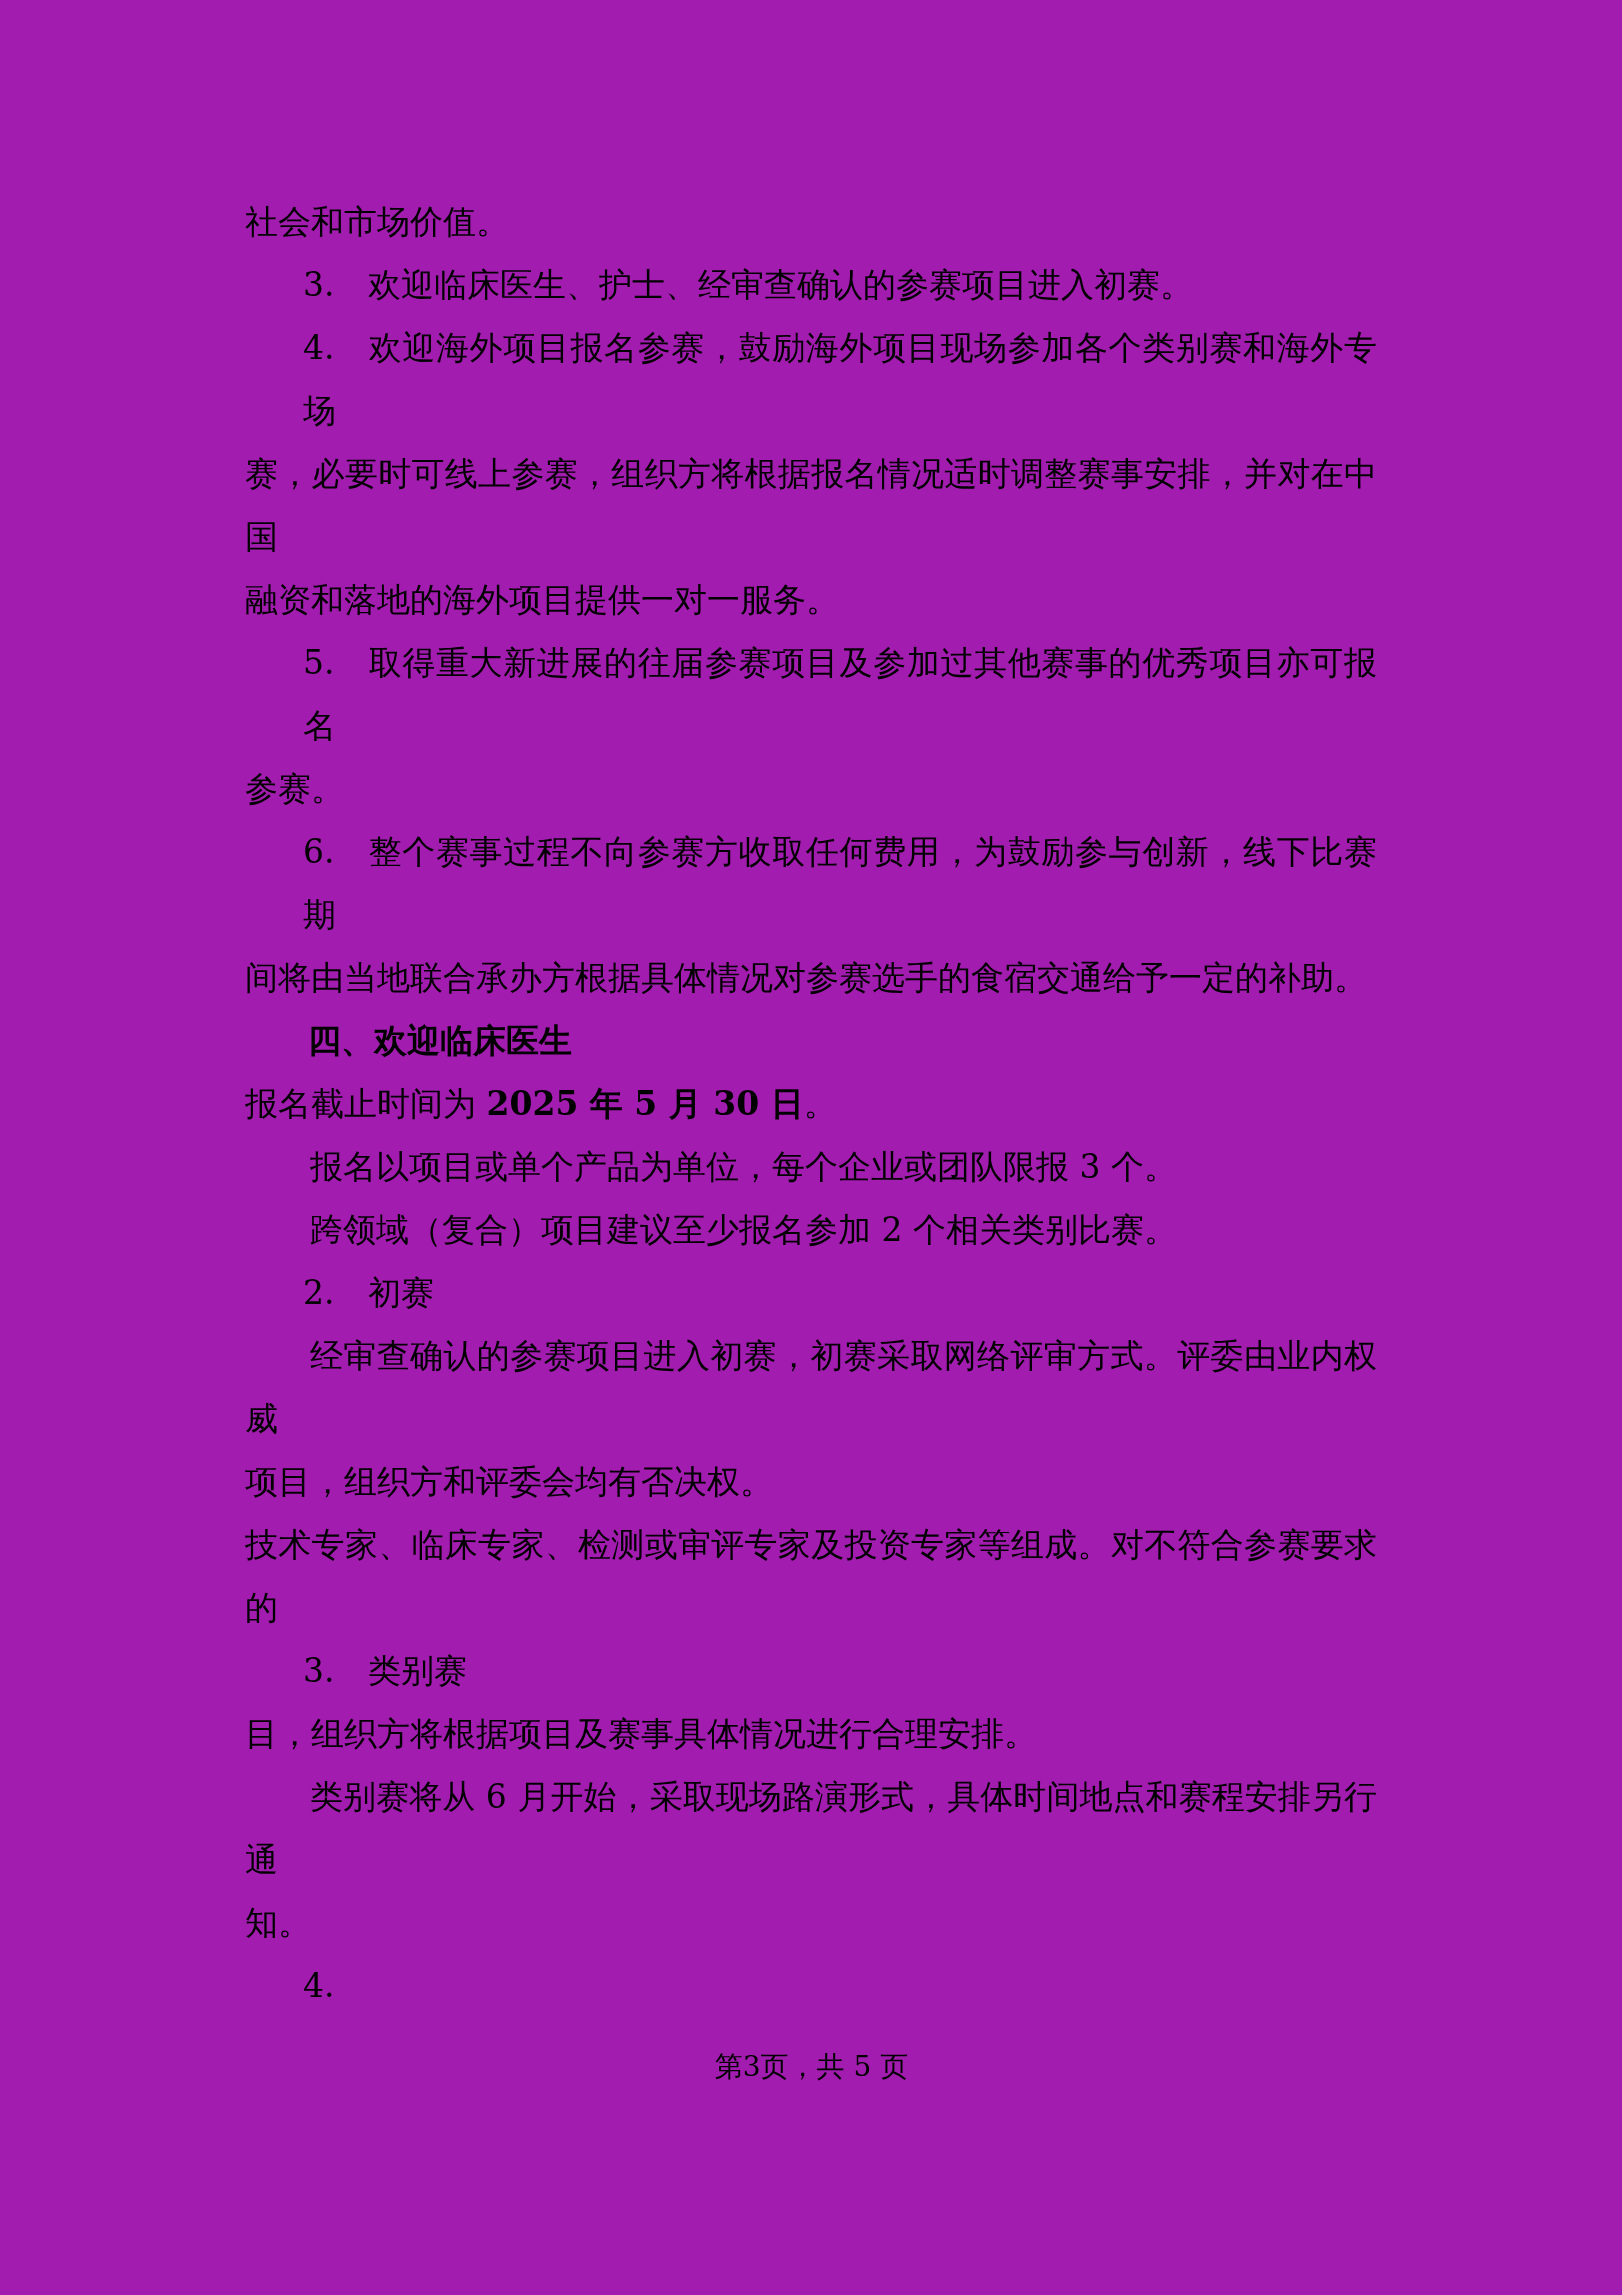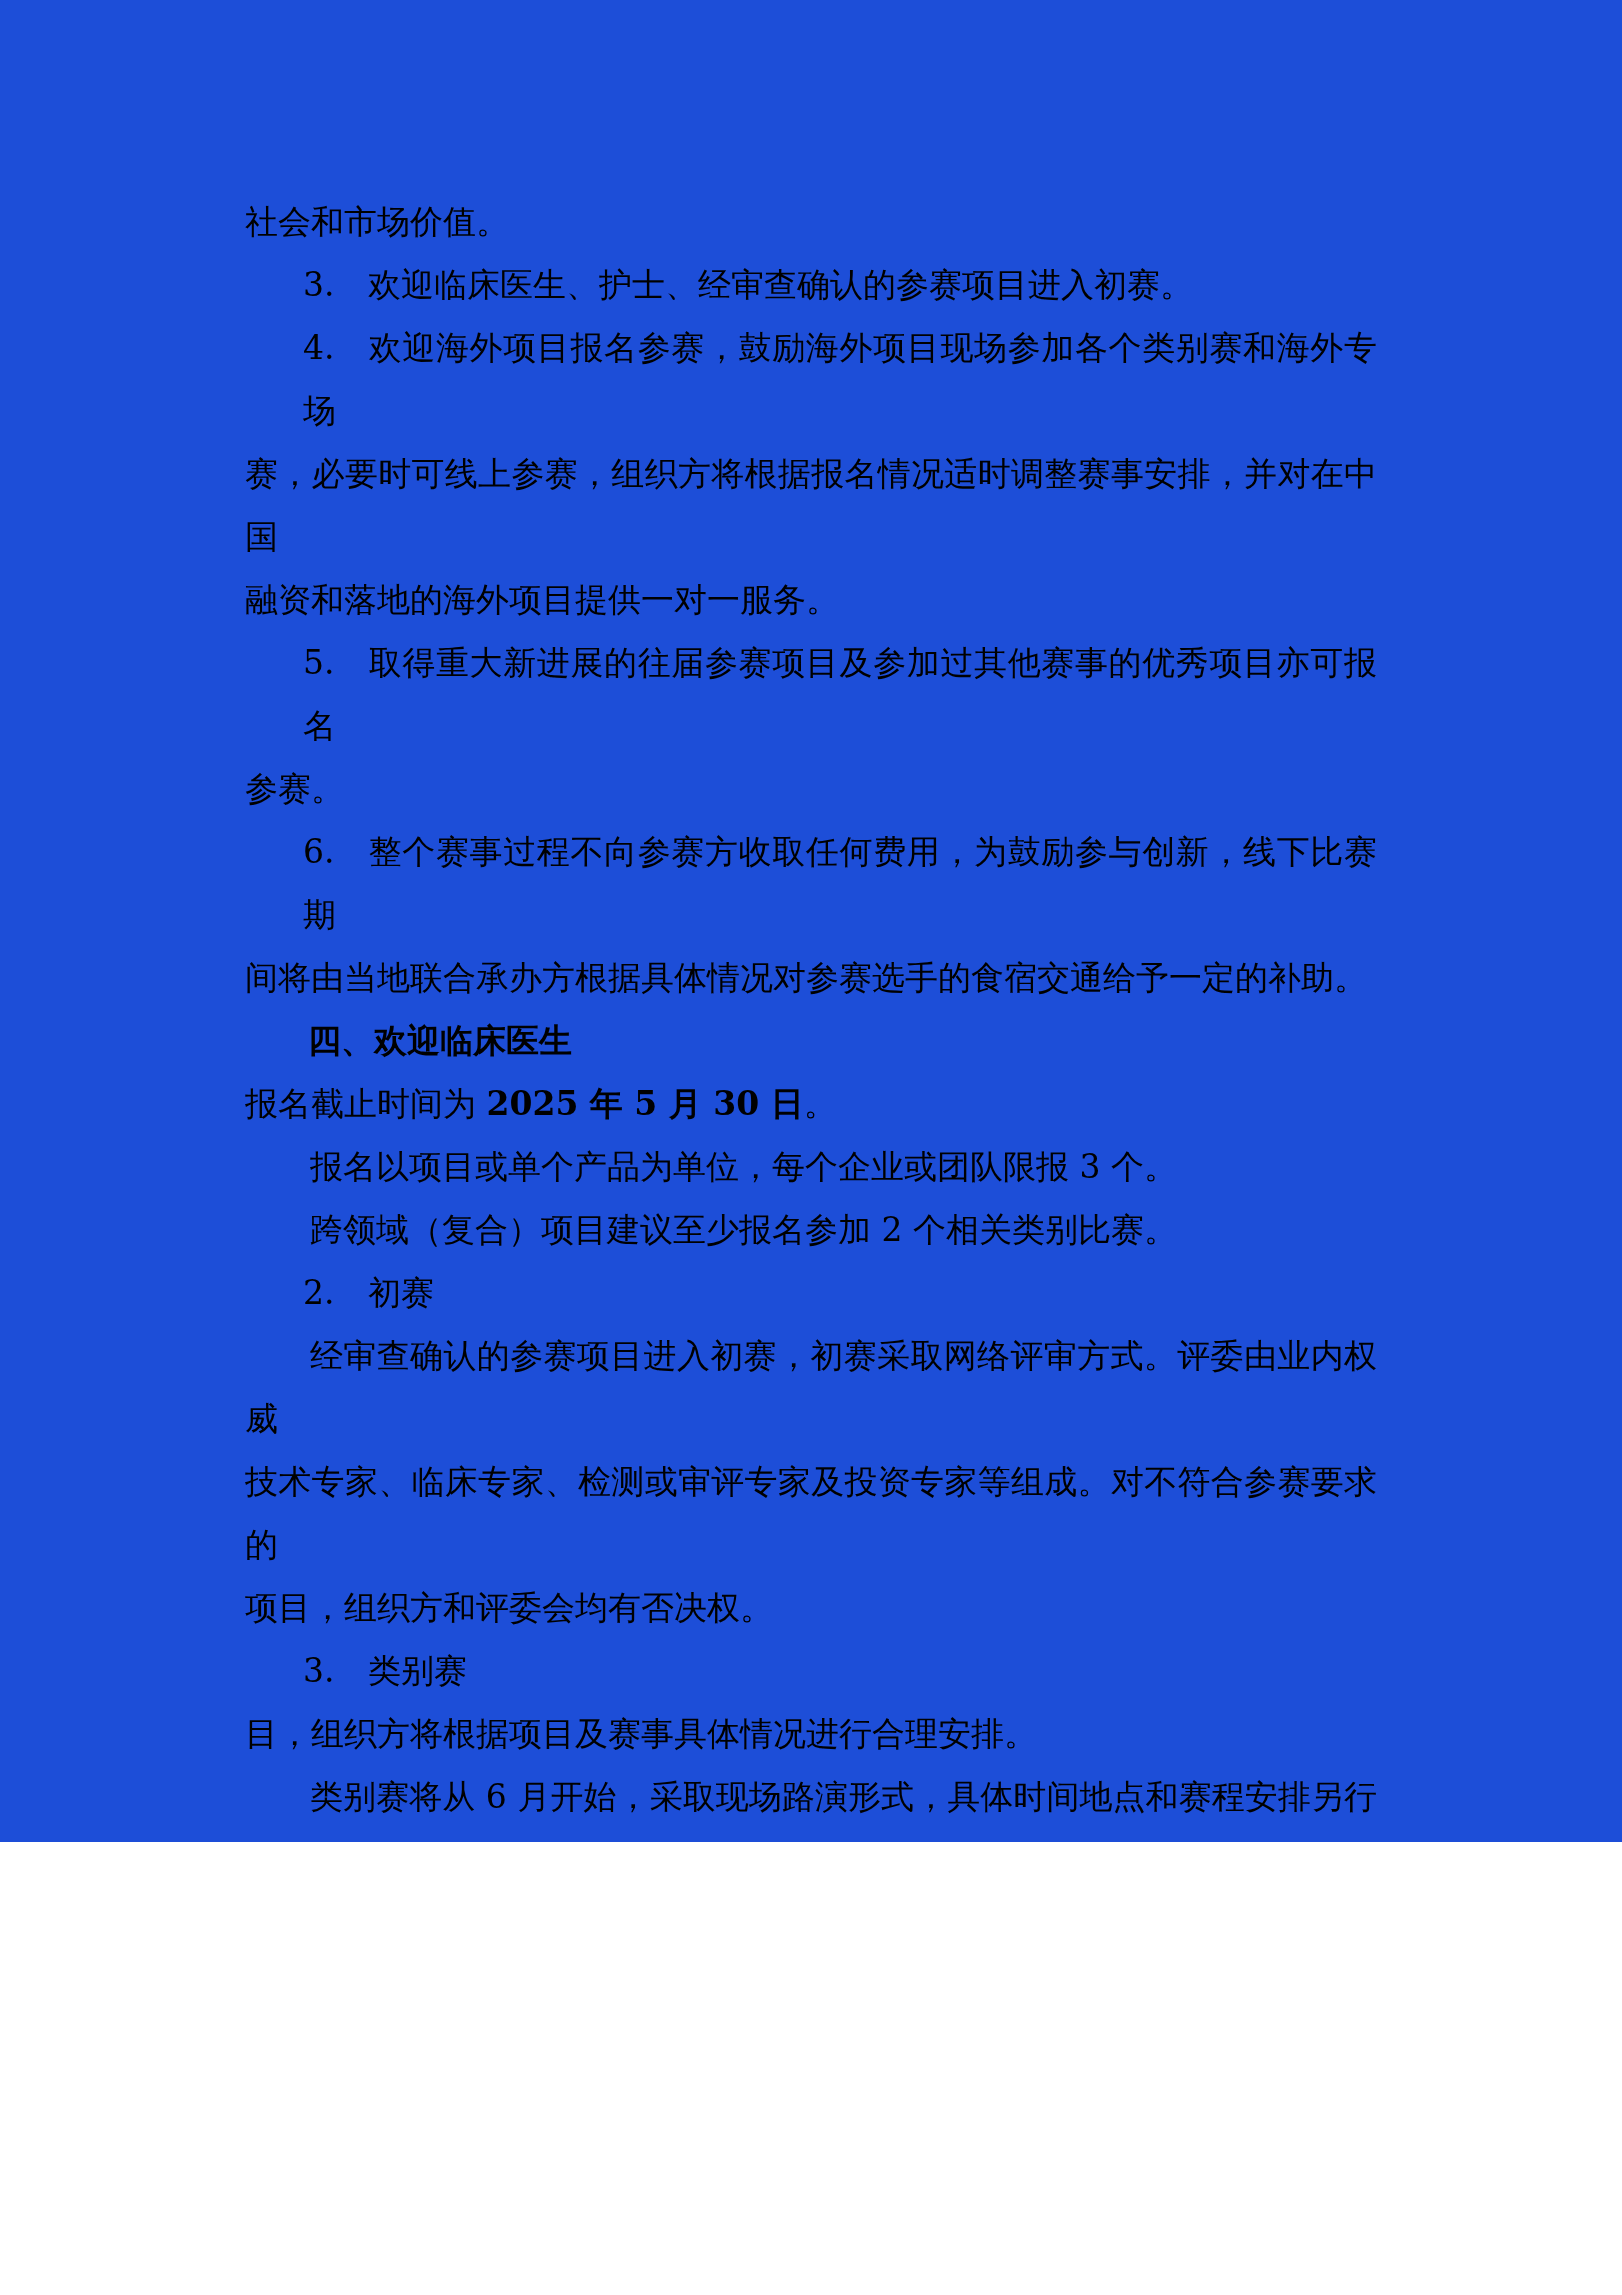--- a/index.html
+++ b/index.html
@@ -1,20 +1,20 @@
 <!DOCTYPE html>
 <html style="font-size:10.5px"><head>
 <meta charset="utf-8">
 <style>
   html,body { margin:0; padding:0; background:#ffffff; }
   .page {
     position:relative;
     width:1623px;
-    height:1842px;
-    background:#1d4ed8;
+    height:2295px;
+    background:#a21caf;
     color:#000000;
     font-family:"DejaVu Serif","Liberation Serif",serif;
     overflow:hidden;
   }
   .content {
     position:absolute;
     left:245px;
     top:190px;
     width:1132px;
     font-size:33px;
@@ -65,22 +65,22 @@
       <div class="line list"><span class="num">5.</span><span class="seg">取得重大新进展的往届参赛项目及参加过其他赛事的优秀项目亦可报名</span></div>
       <div class="line body"><span class="seg">参赛。</span></div>
       <div class="line list"><span class="num">6.</span><span class="seg">整个赛事过程不向参赛方收取任何费用，为鼓励参与创新，线下比赛期</span></div>
       <div class="line body"><span class="seg">间将由当地联合承办方根据具体情况对参赛选手的食宿交通给予一定的补助。</span></div>
       <div class="line heading"><span class="seg">四、欢迎临床医生</span></div>
       <div class="line body"><span class="seg">报名截止时间为 </span><span class="seg bold">2025 年 5 月 30 日</span><span class="seg">。</span></div>
       <div class="line indent"><span class="seg">报名以项目或单个产品为单位，每个企业或团队限报 3 个。</span></div>
       <div class="line indent"><span class="seg">跨领域（复合）项目建议至少报名参加 2 个相关类别比赛。</span></div>
       <div class="line list"><span class="num">2.</span><span class="seg">初赛</span></div>
       <div class="line indent"><span class="seg">经审查确认的参赛项目进入初赛，初赛采取网络评审方式。评委由业内权威</span></div>
+      <div class="line body"><span class="seg">项目，组织方和评委会均有否决权。</span></div>
       <div class="line body"><span class="seg">技术专家、临床专家、检测或审评专家及投资专家等组成。对不符合参赛要求的</span></div>
-      <div class="line body"><span class="seg">项目，组织方和评委会均有否决权。</span></div>
       <div class="line list"><span class="num">3.</span><span class="seg">类别赛</span></div>
       <div class="line body"><span class="seg">目，组织方将根据项目及赛事具体情况进行合理安排。</span></div>
       <div class="line indent"><span class="seg">类别赛将从 6 月开始，采取现场路演形式，具体时间地点和赛程安排另行通</span></div>
       <div class="line body"><span class="seg">知。</span></div>
       <div class="line list"><span class="num">4.</span></div>
     </div>
   <div class="footer">第3页，共 5 页</div>
 </div>
 
 

